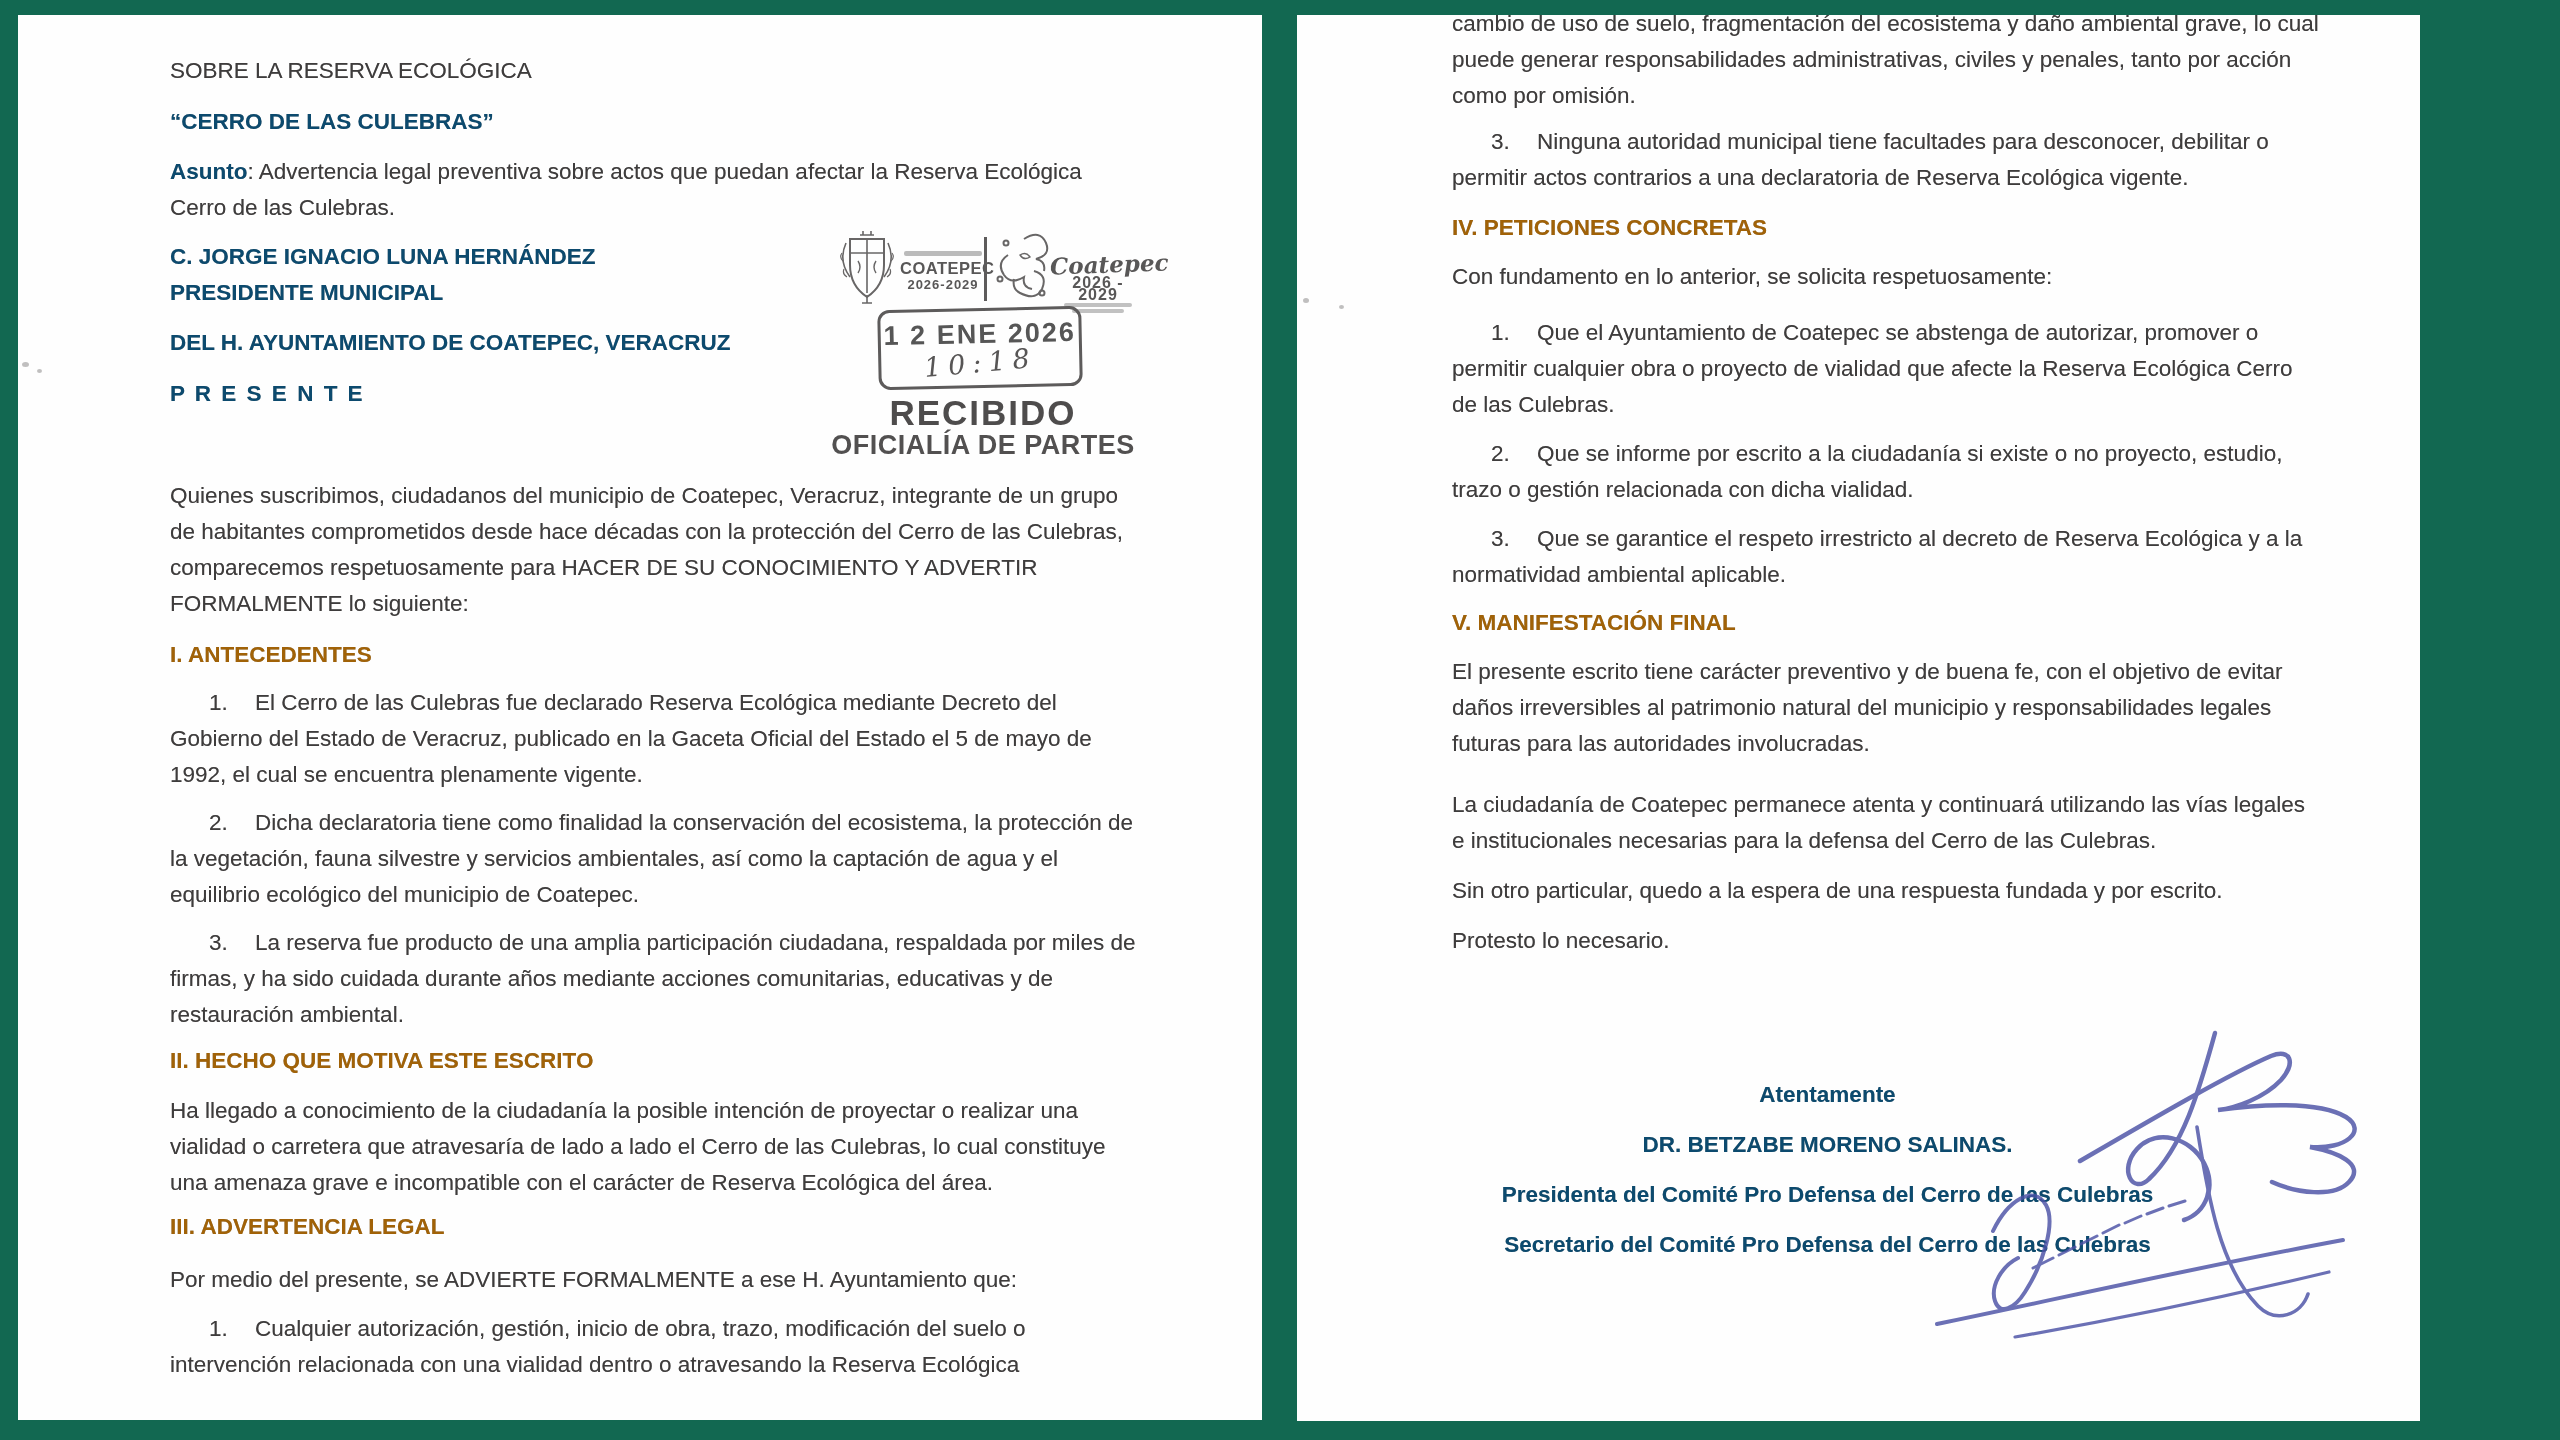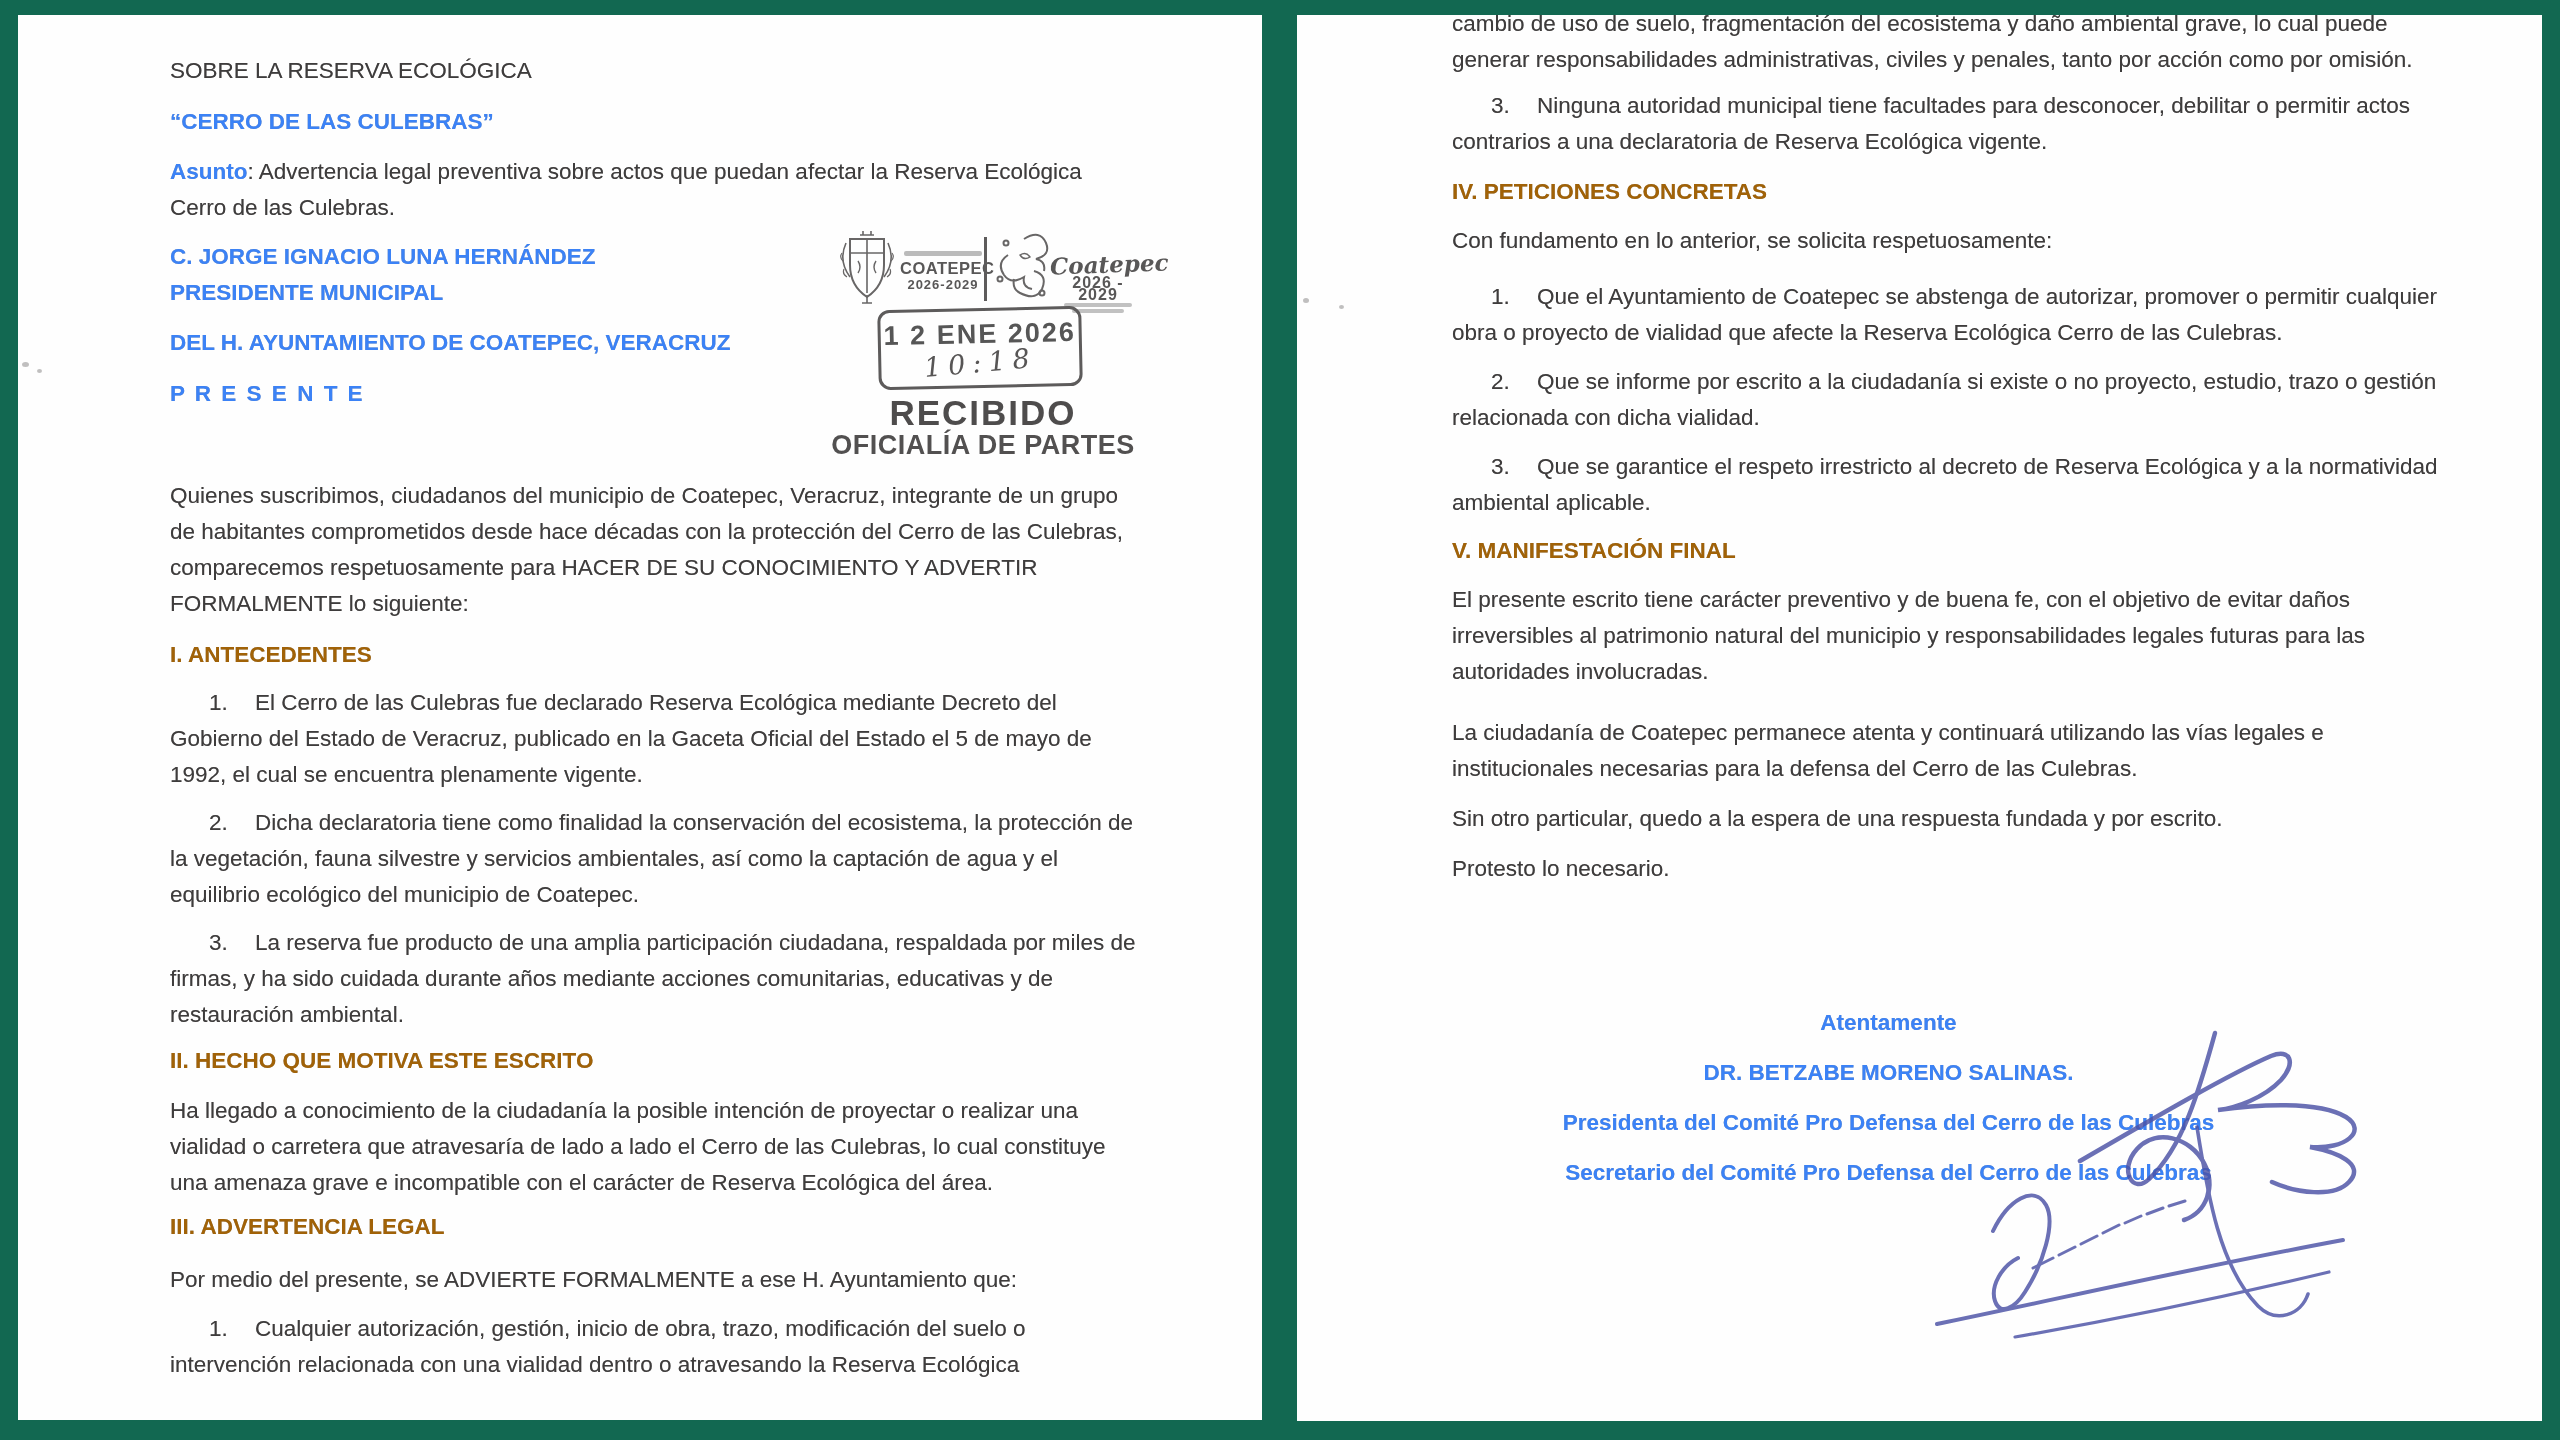--- a/index.html
+++ b/index.html
@@ -1,22 +1,22 @@
 <!DOCTYPE html>
 <html><head>
 <meta charset="utf-8">
 <style>
   html,body{margin:0;padding:0;background:#126851;}
   #canvas{position:relative;width:2560px;height:1440px;background:#126851;overflow:hidden;
           font-family:"Liberation Sans","DejaVu Sans",sans-serif;color:#3e3c3c;}
   .page{position:absolute;background:#fefefe;box-sizing:border-box;overflow:hidden;}
   #page-left{left:18px;top:15px;width:1244px;height:1405px;padding:38px 120px 0 152px;}
-  #page-right{left:1297px;top:15px;width:1245px;height:1406px;padding:0 97px 0 155px;}
+  #page-right{left:1297px;top:15px;width:1123px;height:1406px;padding:0 97px 0 155px;}
   p{margin:0;font-size:22.5px;line-height:36px;text-shadow:0 0 .6px rgba(62,60,60,.45);}
-  .b{font-weight:700;color:#3b82f6;}
+  .b{font-weight:700;color:#0c4a6e;}
   .hsec{font-weight:700;color:#a16207;}
   .presente{letter-spacing:2px;}
   .item{text-indent:39px;}
   .item .num{display:inline-block;width:46px;text-indent:0;}
   
   .stamp{position:absolute;left:800px;top:196px;width:330px;height:262px;color:#474545;opacity:.9;}
   .stamp *{box-sizing:border-box;}
   .crest{position:absolute;left:18px;top:20px;}
   .crest-text{position:absolute;left:82px;top:40px;width:86px;text-align:center;}
   .crest-smudge{height:5px;background:#777;opacity:.55;border-radius:2px;filter:blur(.6px);margin:0 4px 3px 4px;}

